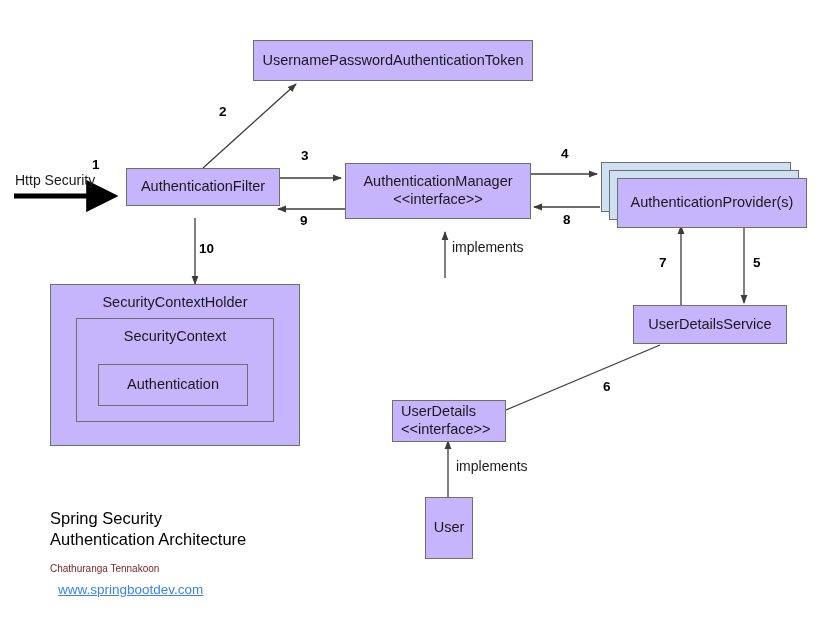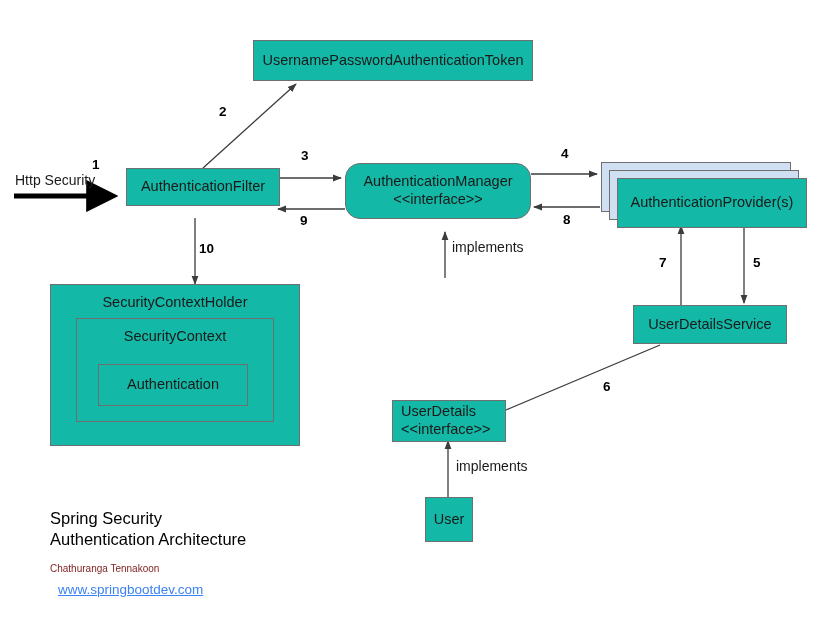--- a/index.html
+++ b/index.html
@@ -22,21 +22,21 @@
     position: absolute;
     left: 0;
     top: 0;
     width: 823px;
     height: 617px;
     pointer-events: none;
   }
   .node {
     position: absolute;
     box-sizing: border-box;
-    background: #14b8a6;
+    background: #c4b5fd;
     border: 1px solid #6f6f6f;
     color: #1a1a1a;
     font-size: 14.5px;
     line-height: 1.22;
     display: flex;
     align-items: center;
     justify-content: center;
     text-align: center;
     white-space: pre-line;
   }
@@ -154,34 +154,34 @@
 
     <g>
       <line x1="195" y1="218" x2="195" y2="284" stroke="#3c3c3c" stroke-width="1.3" marker-end="url(#arrowThin)"></line>
     </g>
   </svg>
 
   <div class="node" style="left:253px; top:40px; width:280px; height:41px;">UsernamePasswordAuthenticationToken</div>
 
   <div class="node" style="left:126px; top:168px; width:154px; height:38px;">AuthenticationFilter</div>
 
-  <div class="node" style="left:345px; top:163px; width:186px; height:56px;border-radius:15px;">AuthenticationManager
+  <div class="node" style="left:345px; top:163px; width:186px; height:56px;">AuthenticationManager
 &lt;&lt;interface&gt;&gt;</div>
 
   <div class="stack-shadow" style="left:601px; top:162px; width:190px; height:50px;"></div>
   <div class="stack-shadow" style="left:609px; top:170px; width:190px; height:50px;"></div>
   <div class="node" style="left:617px; top:178px; width:190px; height:50px;">AuthenticationProvider(s)</div>
 
 
   <div class="node" style="left:633px; top:305px; width:154px; height:39px;">UserDetailsService</div>
 
   <div class="node left-align" style="left:392px; top:400px; width:114px; height:42px;">UserDetails
 &lt;&lt;interface&gt;&gt;</div>
 
-  <div class="node" style="left:425px; top:497px; width:48px; height:45px;">User</div>
+  <div class="node" style="left:425px; top:497px; width:48px; height:62px;">User</div>
 
   <div class="node top-label" style="left:50px; top:284px; width:250px; height:162px;">SecurityContextHolder</div>
 
   <div class="node top-label" style="left:76px; top:318px; width:198px; height:104px;">SecurityContext</div>
 
   <div class="node" style="left:98px; top:364px; width:150px; height:42px;">Authentication</div>
 
   <div class="edge-label" style="left:92px; top:157px;">1</div>
 
   <div class="edge-label" style="left:219px; top:104px;">2</div>

